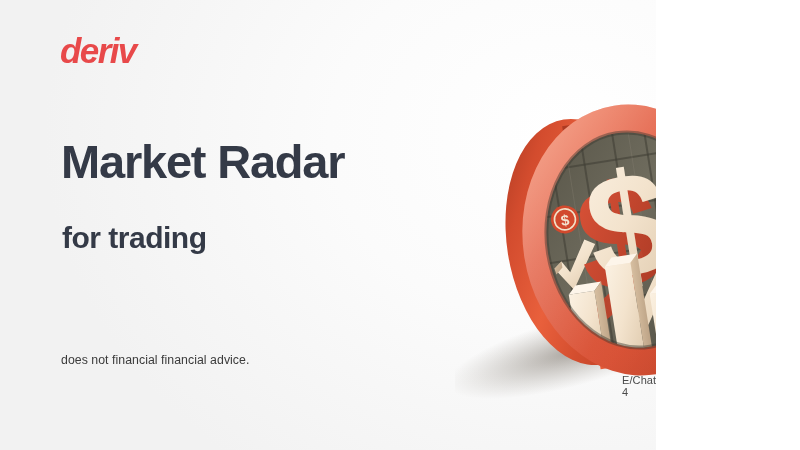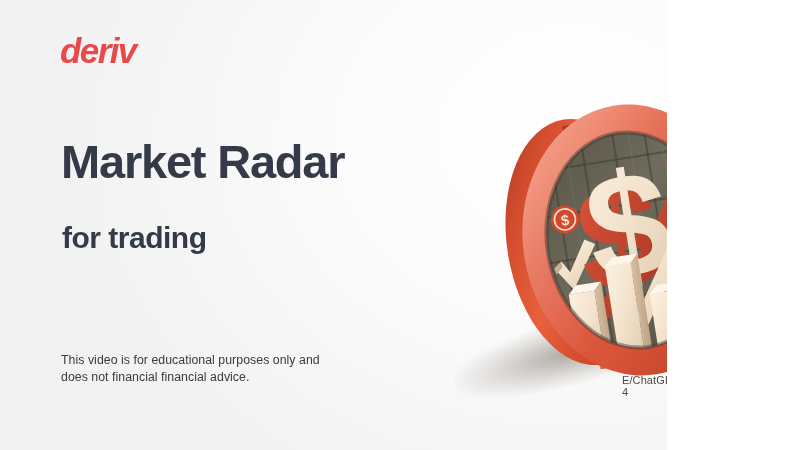--- a/index.html
+++ b/index.html
@@ -15,21 +15,20 @@
   }
 
   #slide {
     position: relative;
     width: 656px;
     height: 450px;
     background:
       radial-gradient(ellipse 520px 420px at 86% 30%, #ffffff 0%, #fbfbfb 45%, #f2f2f2 100%),
       linear-gradient(180deg, #fdfdfd 0%, #f6f6f6 100%);
     overflow: hidden;
-    padding-left: 11px;
   }
 
   
   #logo {
     position: absolute;
     left: 60px;
     top: 33px;
     font-size: 35px;
     font-weight: bold;
     font-style: italic;
@@ -103,21 +102,20 @@
 
   <div id="logo">deriv</div>
 
   <h1 id="headline">Market Radar</h1>
 
   <h2 id="subheadline">
     <span class="sub-line">for trading</span>
   </h2>
 
   <div id="disclaimer">
-    <span class="disc-line">This video is for educational purposes only and</span>
     <span class="disc-line">does not financial financial advice.</span>
   </div>
 
   <div id="credit">Dall-E/ChatGPT-4</div>
 
   <div id="coin-art">
     <svg viewBox="0 0 320 320" xmlns="http://www.w3.org/2000/svg">
       <defs>
 
         <radialGradient id="gShadow" cx="50%" cy="50%" r="50%">

